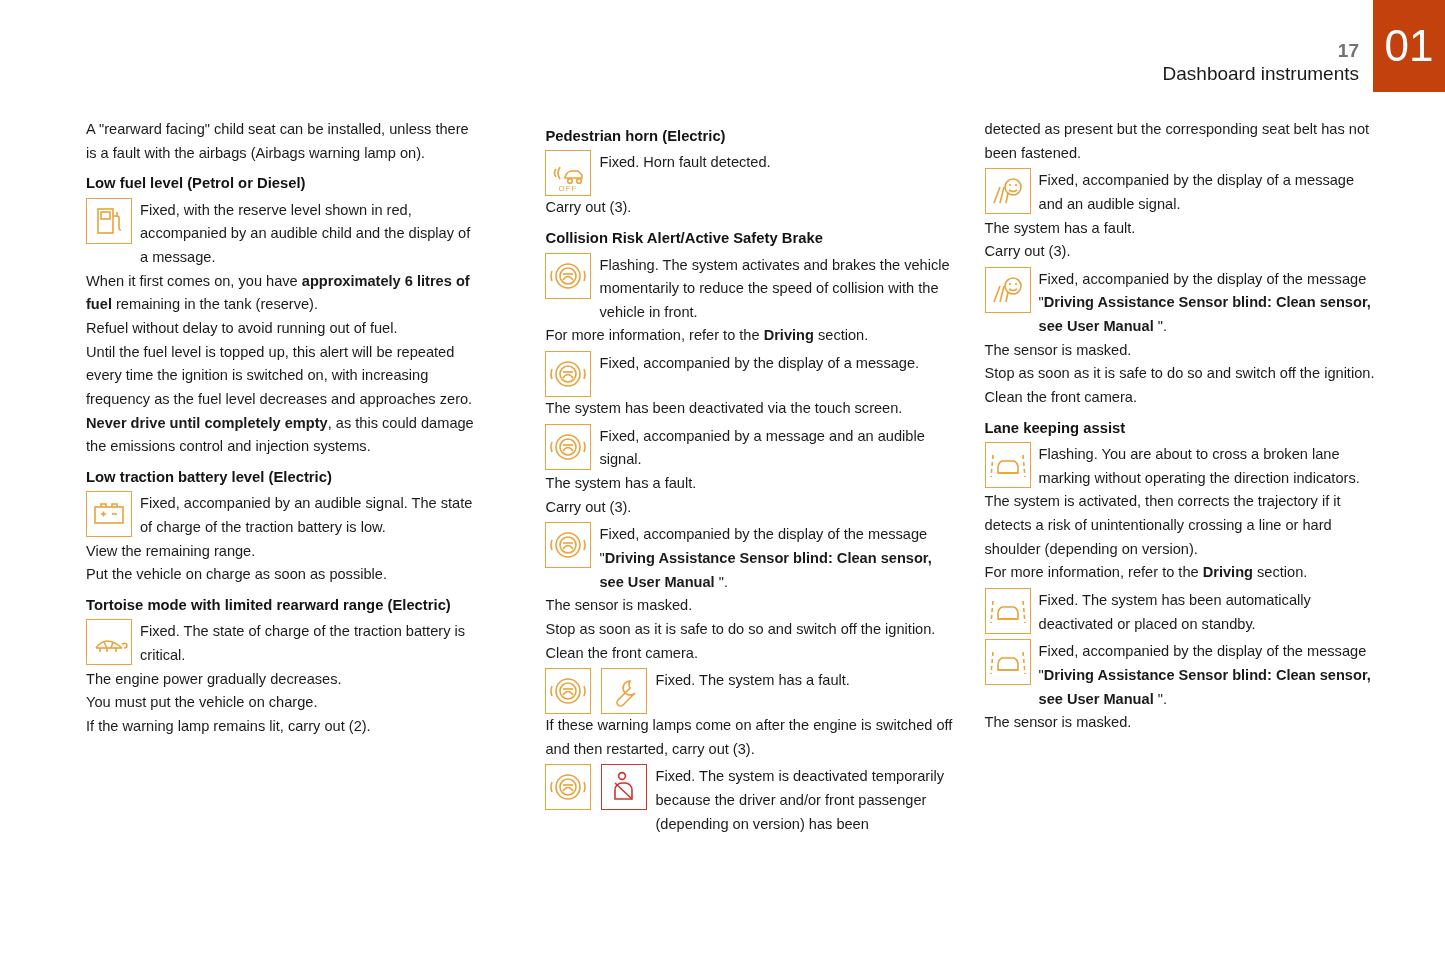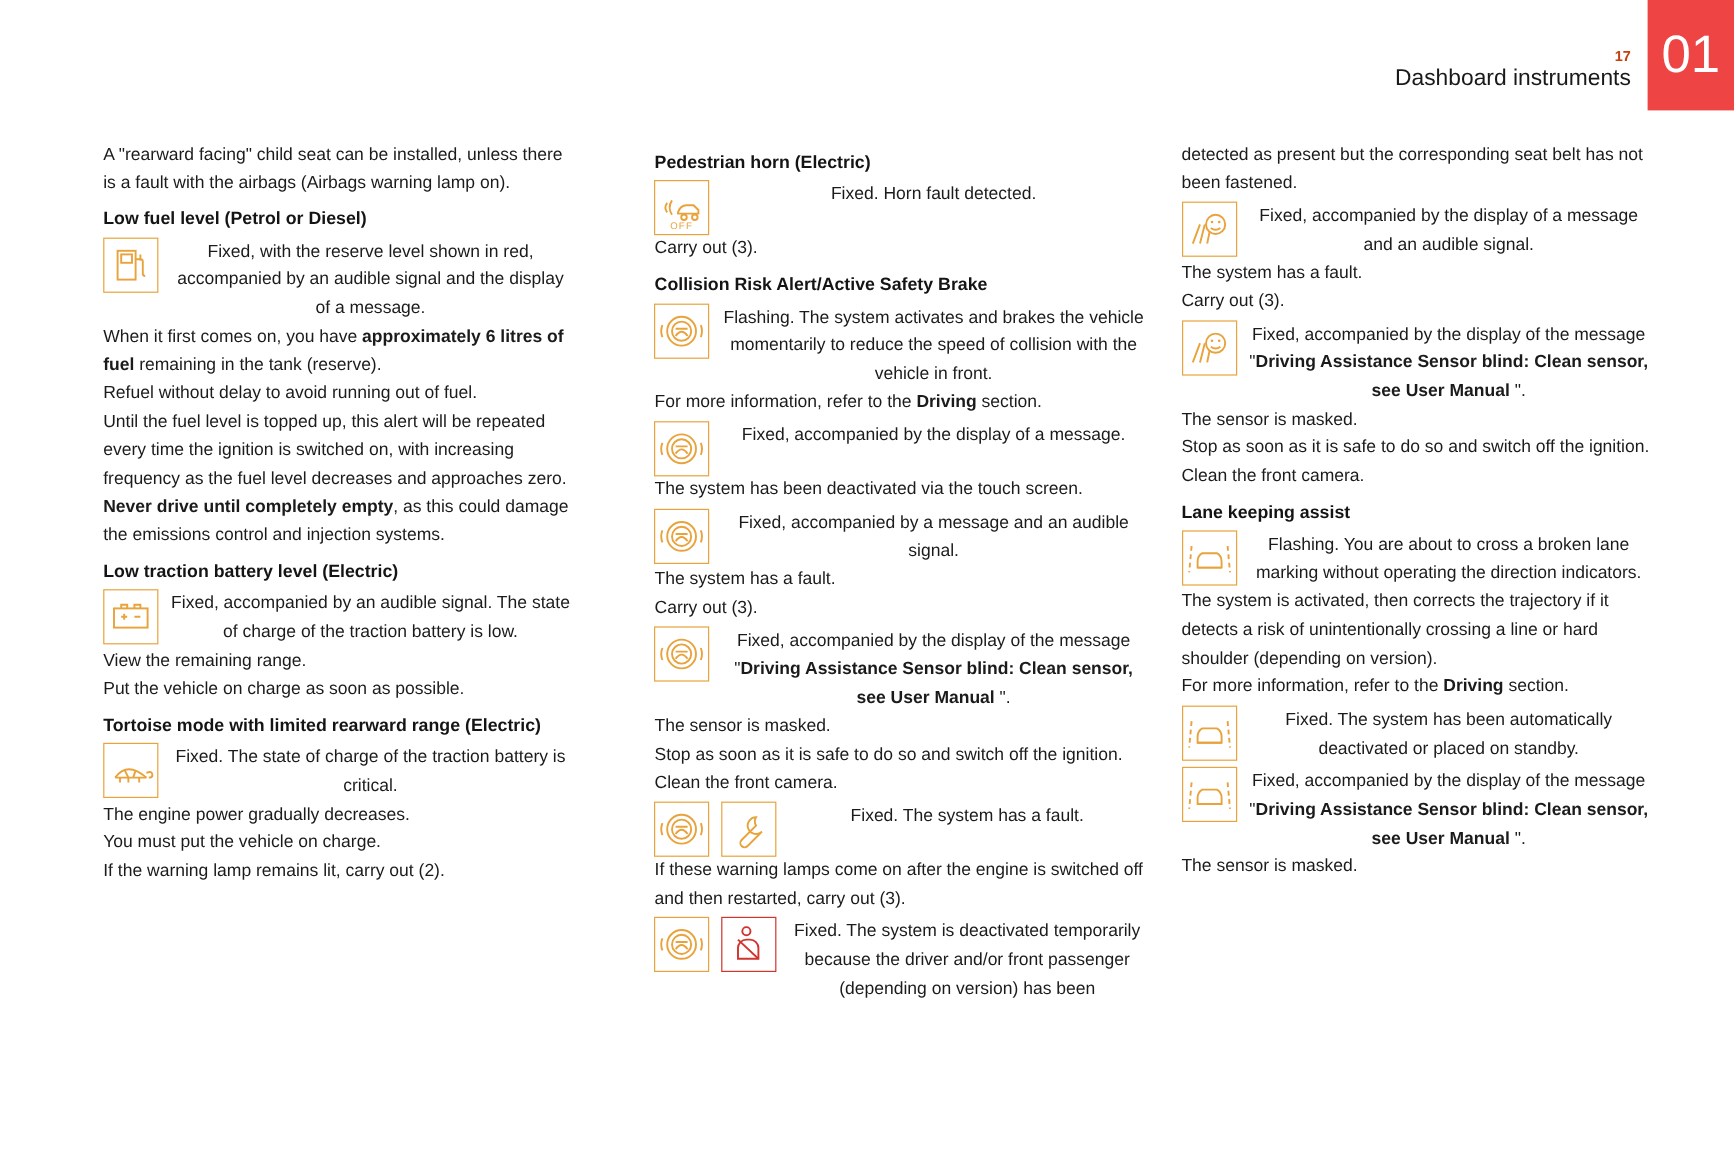--- a/index.html
+++ b/index.html
@@ -22,39 +22,39 @@
     right: 0;
     width: 100%;
     height: 92px;
   }
   .chapter-box {
     position: absolute;
     top: 0;
     right: 0;
     width: 72px;
     height: 92px;
-    background: #ef4444;
+    background: #c2410c;
     color: #ffffff;
     font-size: 44px;
     line-height: 92px;
     text-align: center;
     font-weight: 300;
     letter-spacing: 0px;
   }
   .header-text {
     position: absolute;
     top: 40px;
     right: 86px;
     text-align: right;
     white-space: nowrap;
   }
   .page-number {
-    font-size: 12px;
+    font-size: 19px;
     font-weight: bold;
-    color: #c2410c;
+    color: #737373;
     margin-bottom: 1px;
   }
   .section-title {
     font-size: 19px;
     color: #1a1a1a;
     font-weight: normal;
   }
   
   .columns {
     position: absolute;
@@ -90,21 +90,20 @@
   
   .iconrow {
     display: flex;
     align-items: flex-start;
     gap: 8px;
     margin: 3px 0 0 0;
   }
   .iconrow .txt {
     flex: 1;
     padding-top: 1px;
-    text-align: center;
   }
   
   .ibox {
     width: 46px;
     height: 46px;
     border: 1.3px solid #e8a33d;
     flex: 0 0 auto;
     position: relative;
     box-sizing: border-box;
   }
@@ -129,21 +128,21 @@
       <h3 class="heading">Low fuel level (Petrol or Diesel)</h3>
       <div class="iconrow">
         <span class="ibox">
           <svg width="44" height="44" viewBox="0 0 44 44">
             <rect x="11" y="10" width="15" height="24" stroke="#e8a33d" fill="none" stroke-width="1.6"></rect>
             <rect x="14" y="13" width="9" height="7" stroke="#e8a33d" fill="none" stroke-width="1.6"></rect>
             <path d="M26 17 h4 a2 2 0 0 1 2 2 v10 a2 2 0 0 0 2 2" stroke="#e8a33d" fill="none" stroke-width="1.6"></path>
             <path d="M30 13 v5" stroke="#e8a33d" fill="none" stroke-width="1.6"></path>
           </svg>
         </span>
-        <span class="txt">Fixed, with the reserve level shown in red, accompanied by an audible signal and the display of a message.</span>
+        <span class="txt">Fixed, with the reserve level shown in red, accompanied by an audible child and the display of a message.</span>
       </div>
       <p class="para">When it first comes on, you have <b>approximately 6 litres of fuel</b> remaining in the tank (reserve).</p>
       <p class="para">Refuel without delay to avoid running out of fuel.</p>
       <p class="para">Until the fuel level is topped up, this alert will be repeated every time the ignition is switched on, with increasing frequency as the fuel level decreases and approaches zero.</p>
       <p class="para"><b>Never drive until completely empty</b>, as this could damage the emissions control and injection systems.</p>
       <h3 class="heading">Low traction battery level (Electric)</h3>
       <div class="iconrow">
         <span class="ibox">
           <svg width="44" height="44" viewBox="0 0 44 44">
             <rect x="8" y="15" width="28" height="16" stroke="#e8a33d" fill="none" stroke-width="1.6"></rect>

